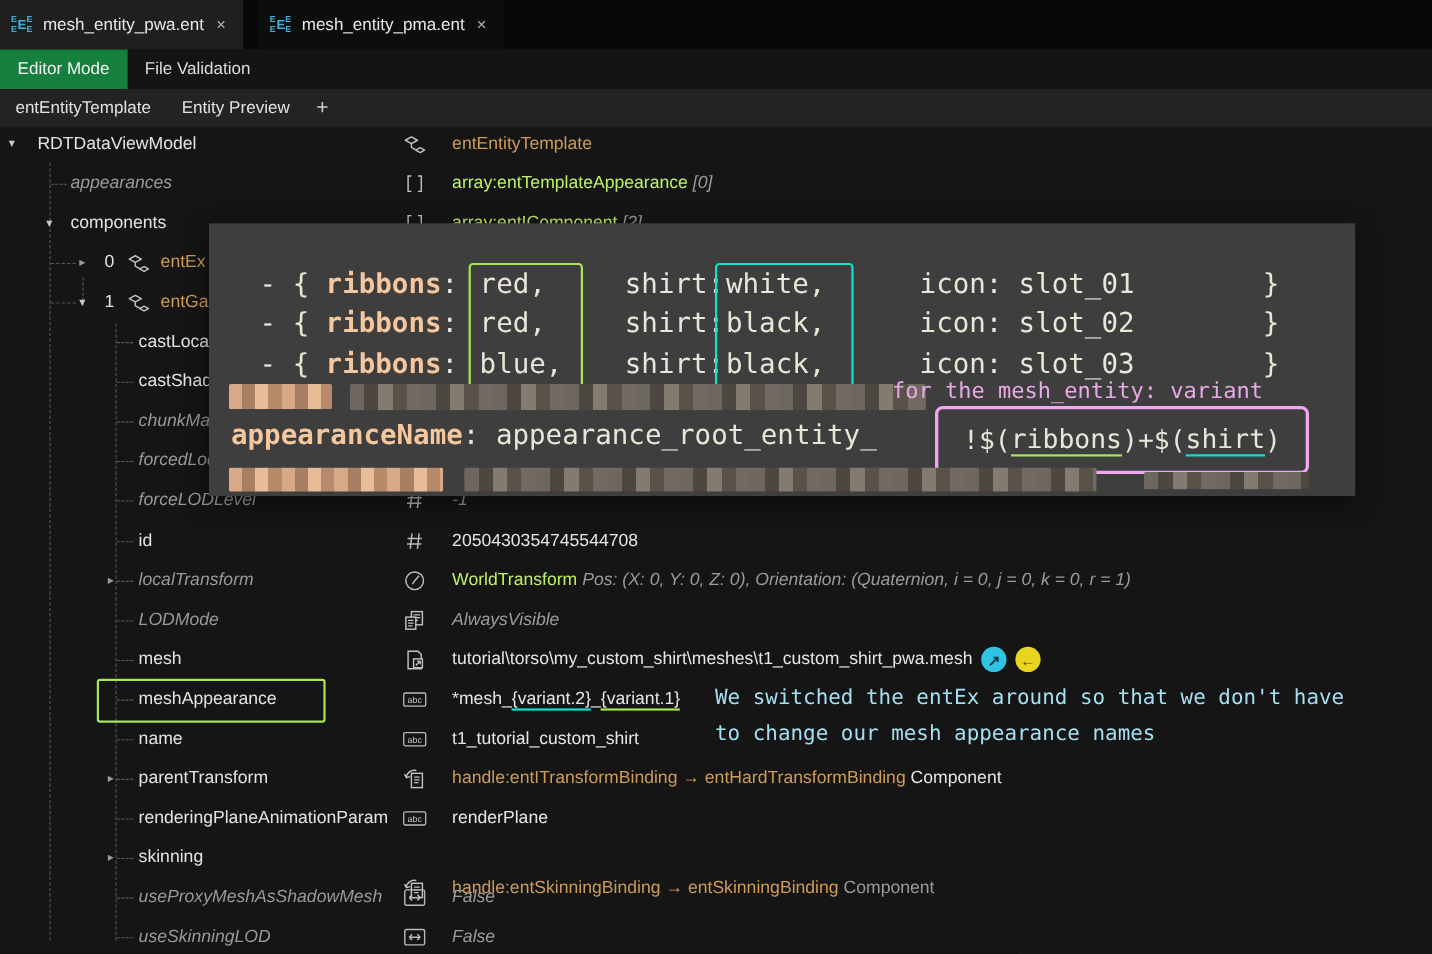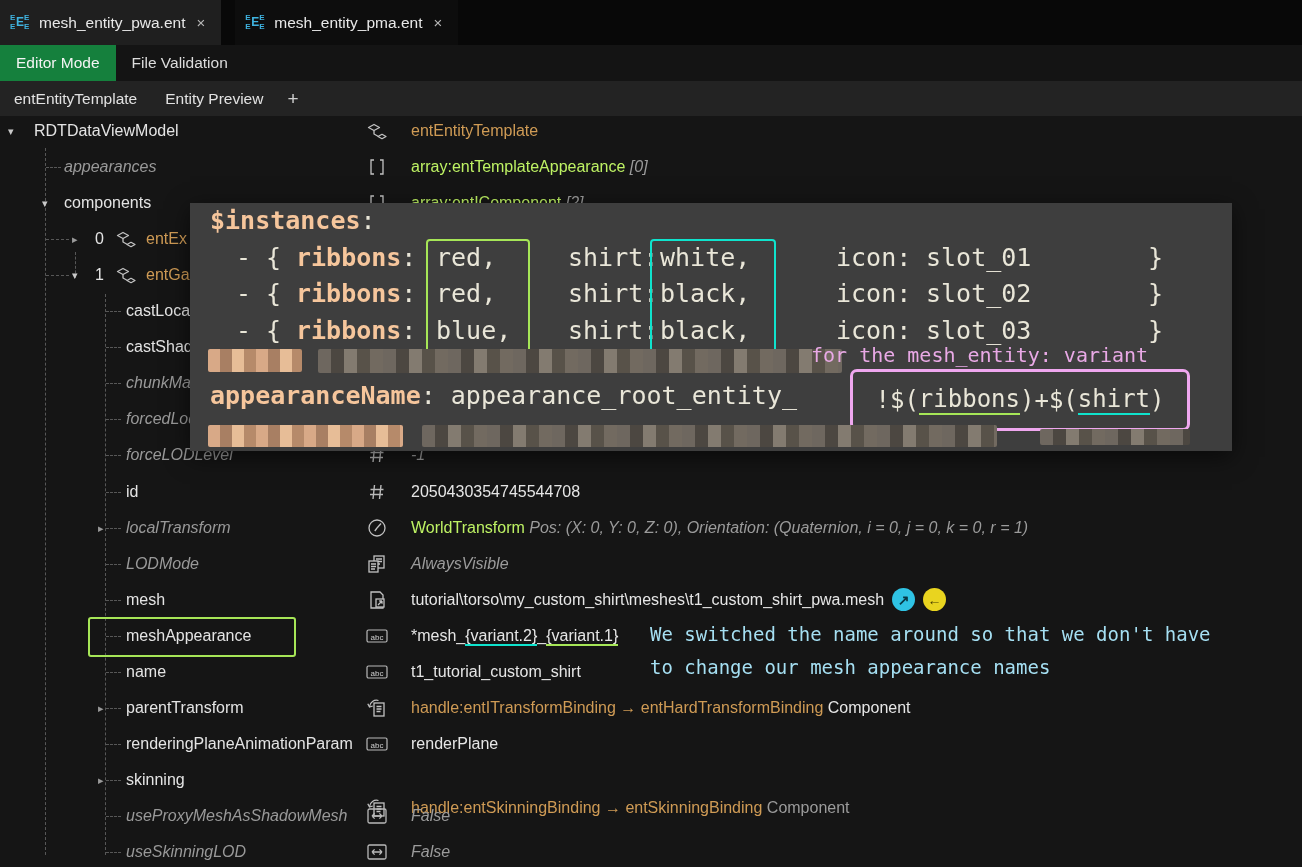--- a/index.html
+++ b/index.html
@@ -394,27 +394,24 @@
               <g stroke="#b9b9b9" stroke-width="1.3" fill="none">
                 <rect x="3" y="3" width="18" height="14" rx="1.5"></rect>
                 <path d="M7 10 h10 M7 10 l2.6-2.6 M7 10 l2.6 2.6 M17 10 l-2.6-2.6 M17 10 l-2.6 2.6"></path>
               </g>
             </svg>
           </span>
           <span class="ptext"><span class="p-muted-i">False</span></span>
         </div>
       </div>
 
-    <div class="anno-cyan" style="left:650px;top:507px;">We switched the name around so that we don't have</div>
+    <div class="anno-cyan" style="left:650px;top:507px;">We switched the entEx around so that we don't have</div>
     <div class="anno-cyan" style="left:650px;top:540px;">to change our mesh appearance names</div>
 
     <div class="overlay">
-      <div class="ov-abs ov-code" style="left:20px;top:3px;">
-        <span class="sal">$instances</span><span class="cream">:</span>
-      </div>
 
       <div id="ov-lines">
           <div class="ov-abs ov-code" style="left: 0px; top: 40px; width: 100%;">
             <span class="ov-abs cream" style="left:46px">- {</span>
             <span class="ov-abs" style="left:106px"><span class="sal">ribbons</span><span class="cream">:</span></span>
             <span class="ov-abs cream" style="left:246px">red,</span>
             <span class="ov-abs cream" style="left:378px">shirt:</span>
             <span class="ov-abs cream" style="left:470px">white,</span>
             <span class="ov-abs cream" style="left:646px">icon:</span>
             <span class="ov-abs cream" style="left:736px">slot_01</span>

